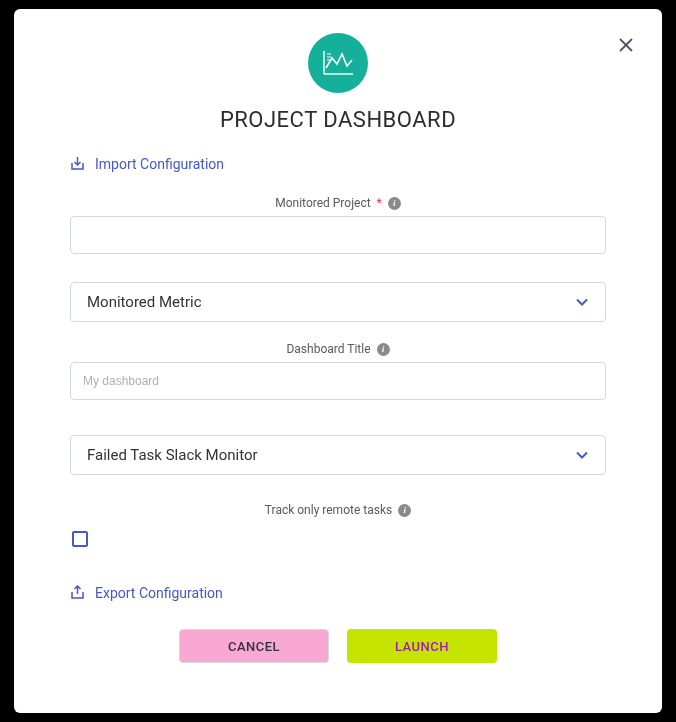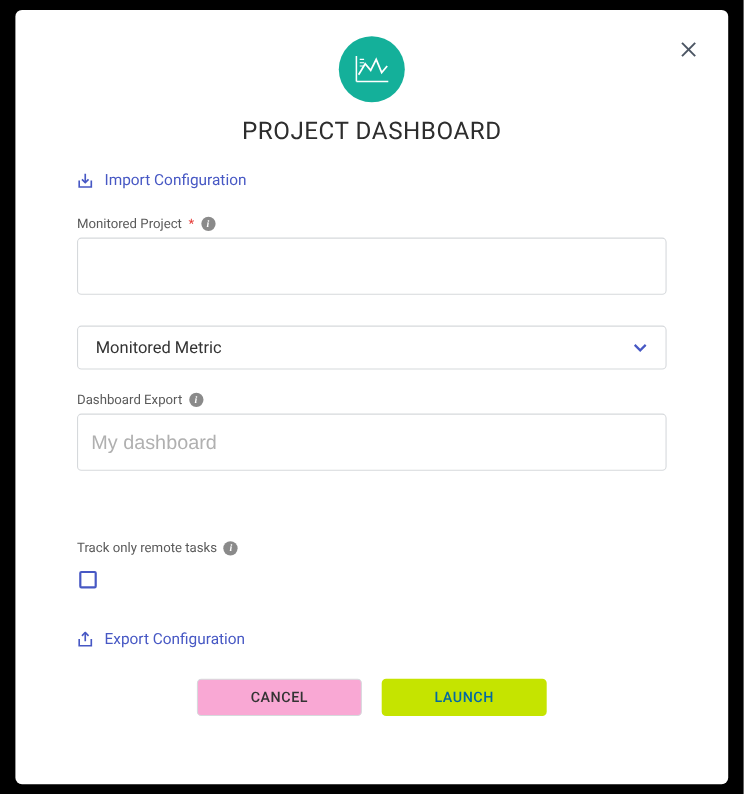--- a/index.html
+++ b/index.html
@@ -63,63 +63,64 @@
       letter-spacing: 0.5px;
       color: #2d2d2d;
     }
     .content {
       padding: 0 56px;
       display: flex;
       flex-direction: column;
     }
     .link-row {
       display: flex;
-      align-items: center;
+      align-items: flex-start;
       gap: 10px;
       color: #4758c4;
       font-size: 14px;
       cursor: pointer;
       margin-bottom: 24px;
     }
     .link-row.export {
       margin-top: 38px;
       margin-bottom: 0;
     }
     .field-label {
       font-size: 12px;
       color: #5a5a5a;
       margin-bottom: 6px;
       display: flex;
       align-items: center;
       gap: 6px;
+      justify-content: center;
     }
     .required {
       color: #e53935;
     }
     .info-icon {
       width: 13px;
       height: 13px;
       border-radius: 50%;
       background: #8a8a8a;
       color: #fff;
       font-size: 9px;
       display: inline-flex;
       align-items: center;
       justify-content: center;
       font-family: Georgia, serif;
       font-style: italic;
       font-weight: bold;
     }
     .text-input {
       width: 100%;
-      height: 52px;
+      height: 38px;
       border: 1px solid #d6d9dc;
       border-radius: 4px;
       padding: 0 12px;
-      font-size: 18px;
+      font-size: 12px;
       color: #333;
     }
     .text-input::placeholder {
       color: #b0b0b0;
     }
     .select-box {
       width: 100%;
       height: 40px;
       border: 1px solid #d6d9dc;
       border-radius: 4px;
@@ -170,21 +171,21 @@
       justify-content: center;
     }
     .btn-cancel {
       background: #f9a8d4;
       border: 1px solid #d6d9dc;
       color: #333;
     }
     .btn-launch {
       background: #c5e400;
       border: none;
-      color: #0369a1;
+      color: #a21caf;
     }
   </style>
 </head>
 <body>
 
 <div class="modal">
 
   <button class="close-btn">
     <svg width="16" height="16" viewBox="0 0 16 16" fill="none" stroke="currentColor" stroke-width="1.8">
       <line x1="2" y1="2" x2="14" y2="14"></line>
@@ -229,27 +230,33 @@
     <div class="select-box">
       <span>Monitored Metric</span>
       <svg class="chevron" width="14" height="14" viewBox="0 0 14 14" fill="none" stroke="currentColor" stroke-width="2">
         <polyline points="2,4.5 7,9.5 12,4.5"></polyline>
       </svg>
     </div>
 
     <div class="spacer-20"></div>
 
     <div class="field-label">
-      <span>Dashboard Export</span>
+      <span>Dashboard Title</span>
       <span class="info-icon">i</span>
     </div>
     <input class="text-input" type="text" placeholder="My dashboard" style="">
 
     <div class="spacer-35"></div>
 
+    <div class="select-box">
+      <span>Failed Task Slack Monitor</span>
+      <svg class="chevron" width="14" height="14" viewBox="0 0 14 14" fill="none" stroke="currentColor" stroke-width="2">
+        <polyline points="2,4.5 7,9.5 12,4.5"></polyline>
+      </svg>
+    </div>
 
     <div class="spacer-28"></div>
 
     <div class="checkbox-row">
       <div class="field-label">
         <span>Track only remote tasks</span>
         <span class="info-icon">i</span>
       </div>
       <div class="checkbox"></div>
     </div>

